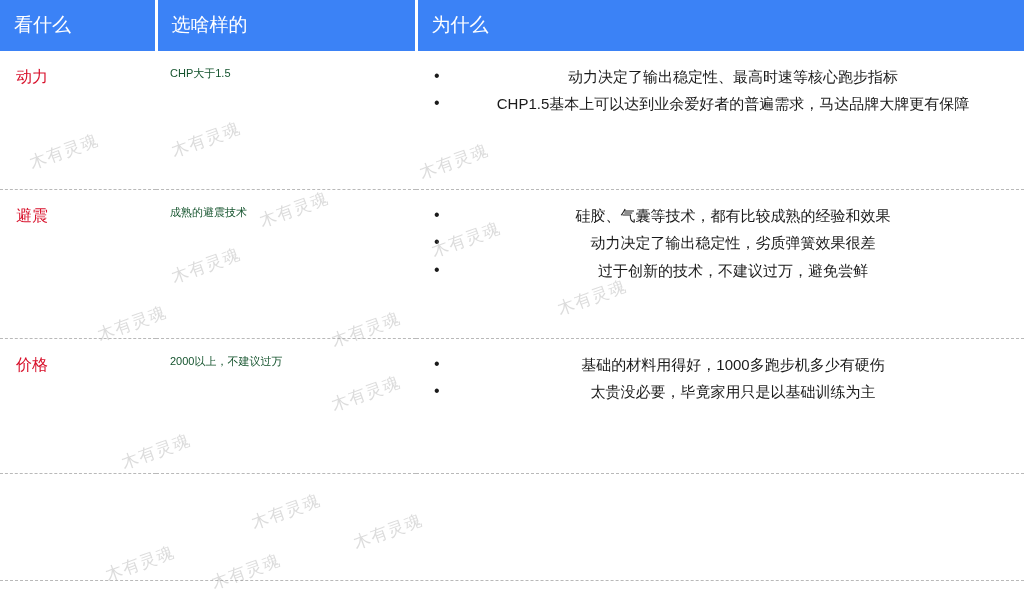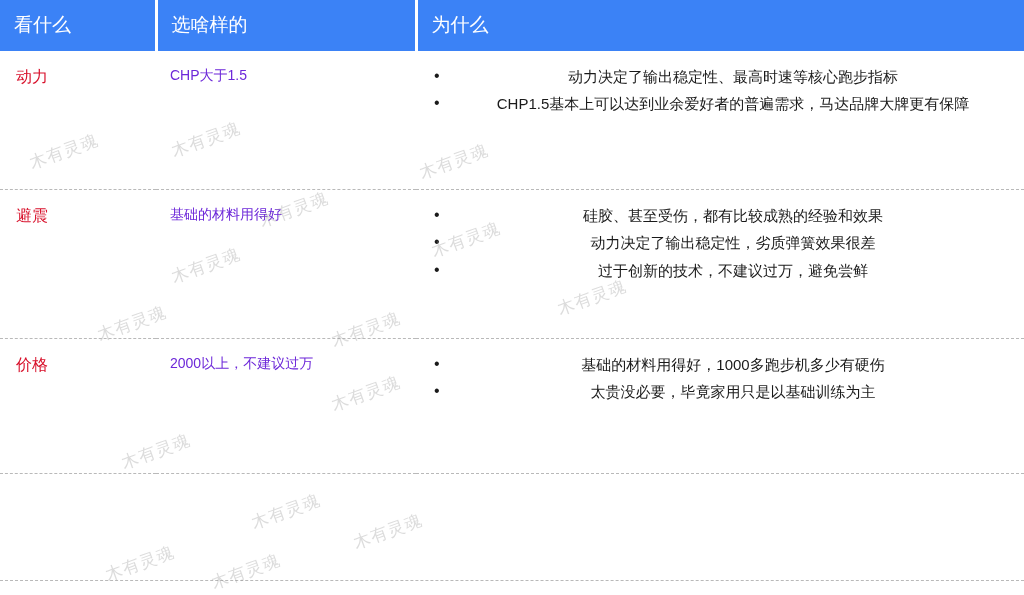--- a/index.html
+++ b/index.html
@@ -70,22 +70,22 @@
   }
   tbody tr.last-row td { border-bottom: 1px dashed #b9b9b9; }
 
   td.col-what {
     color: #d8112b;
     font-weight: normal;
     font-size: 16px;
     padding-left: 16px;
   }
   td.col-pick {
-    color: #6d28d9;
-    font-size: 14px;
+    color: #14532d;
+    font-size: 11px;
     padding-left: 14px;
   }
   td.col-why { padding-left: 12px; }
 
   ul.reasons {
     list-style: none;
     margin: 0;
     padding: 0;
   }
   ul.reasons li {
@@ -163,24 +163,24 @@
         <td class="col-pick">CHP大于1.5</td>
         <td class="col-why">
           <ul class="reasons">
             <li>动力决定了输出稳定性、最高时速等核心跑步指标</li>
             <li>CHP1.5基本上可以达到业余爱好者的普遍需求，马达品牌大牌更有保障</li>
           </ul>
         </td>
       </tr>
       <tr class="r2">
         <td class="col-what">避震</td>
-        <td class="col-pick">基础的材料用得好</td>
+        <td class="col-pick">成熟的避震技术</td>
         <td class="col-why">
           <ul class="reasons">
-            <li>硅胶、甚至受伤，都有比较成熟的经验和效果</li>
+            <li>硅胶、气囊等技术，都有比较成熟的经验和效果</li>
             <li>动力决定了输出稳定性，劣质弹簧效果很差</li>
             <li>过于创新的技术，不建议过万，避免尝鲜</li>
           </ul>
         </td>
       </tr>
       <tr class="r3 last-row">
         <td class="col-what">价格</td>
         <td class="col-pick">2000以上，不建议过万</td>
         <td class="col-why">
           <ul class="reasons">

